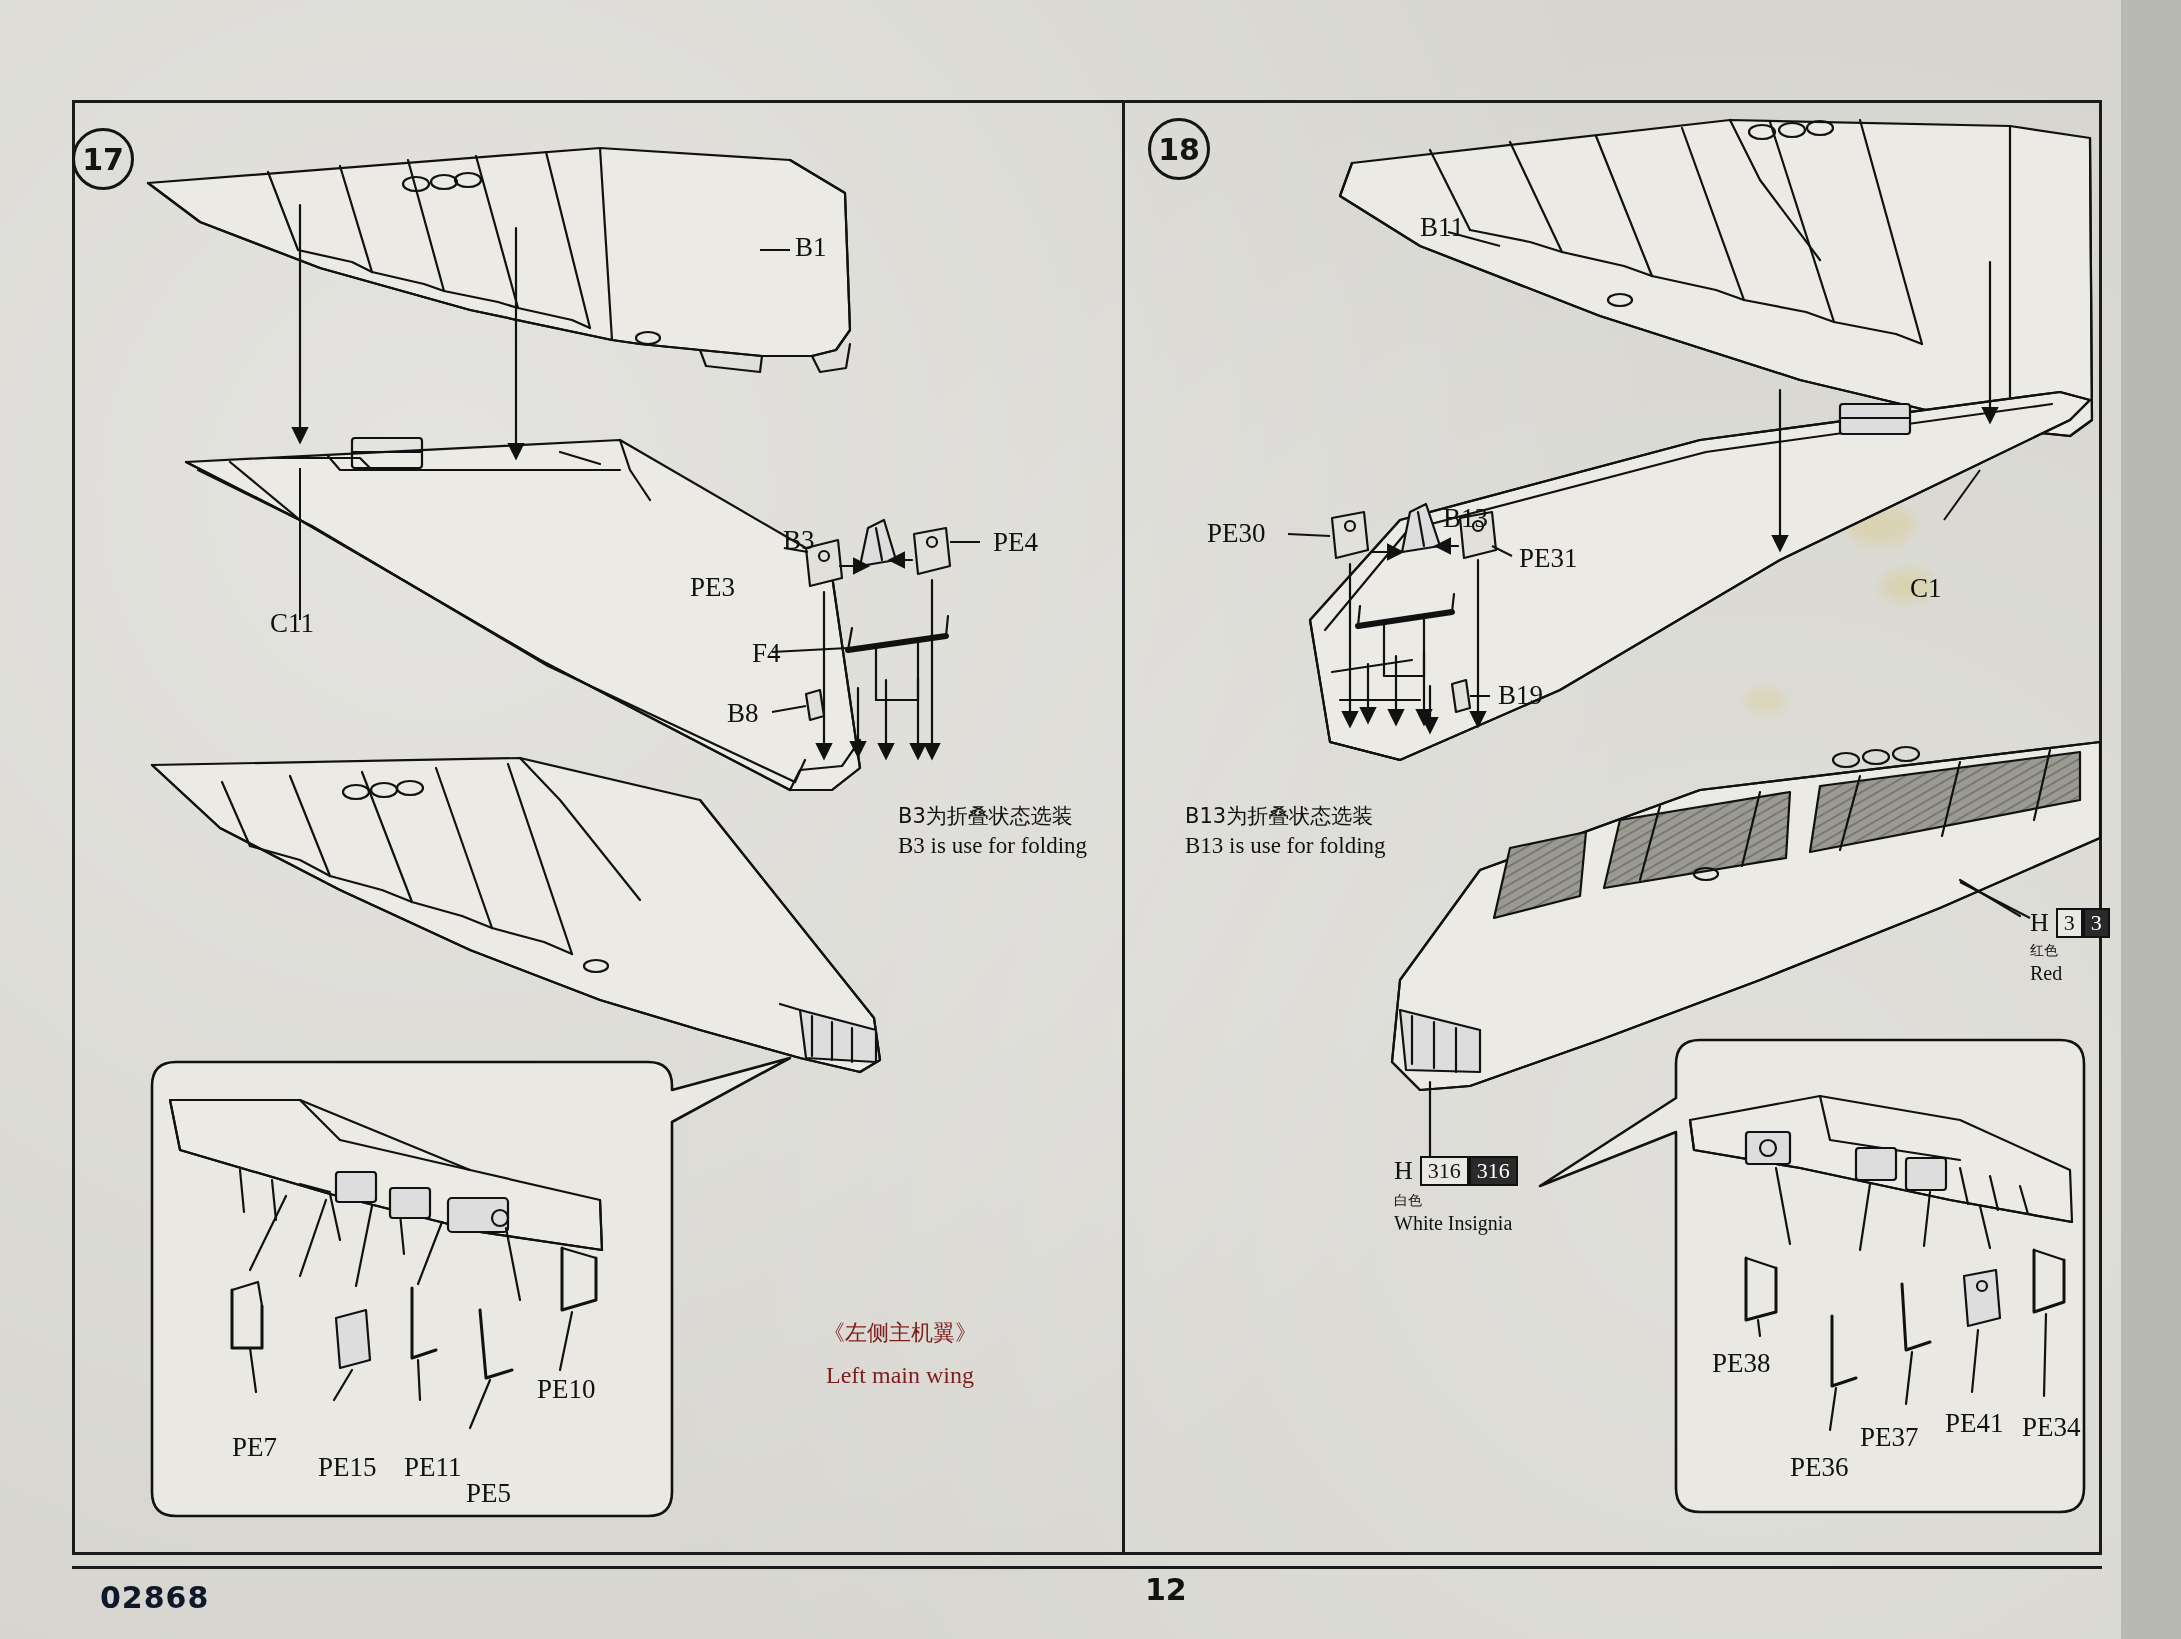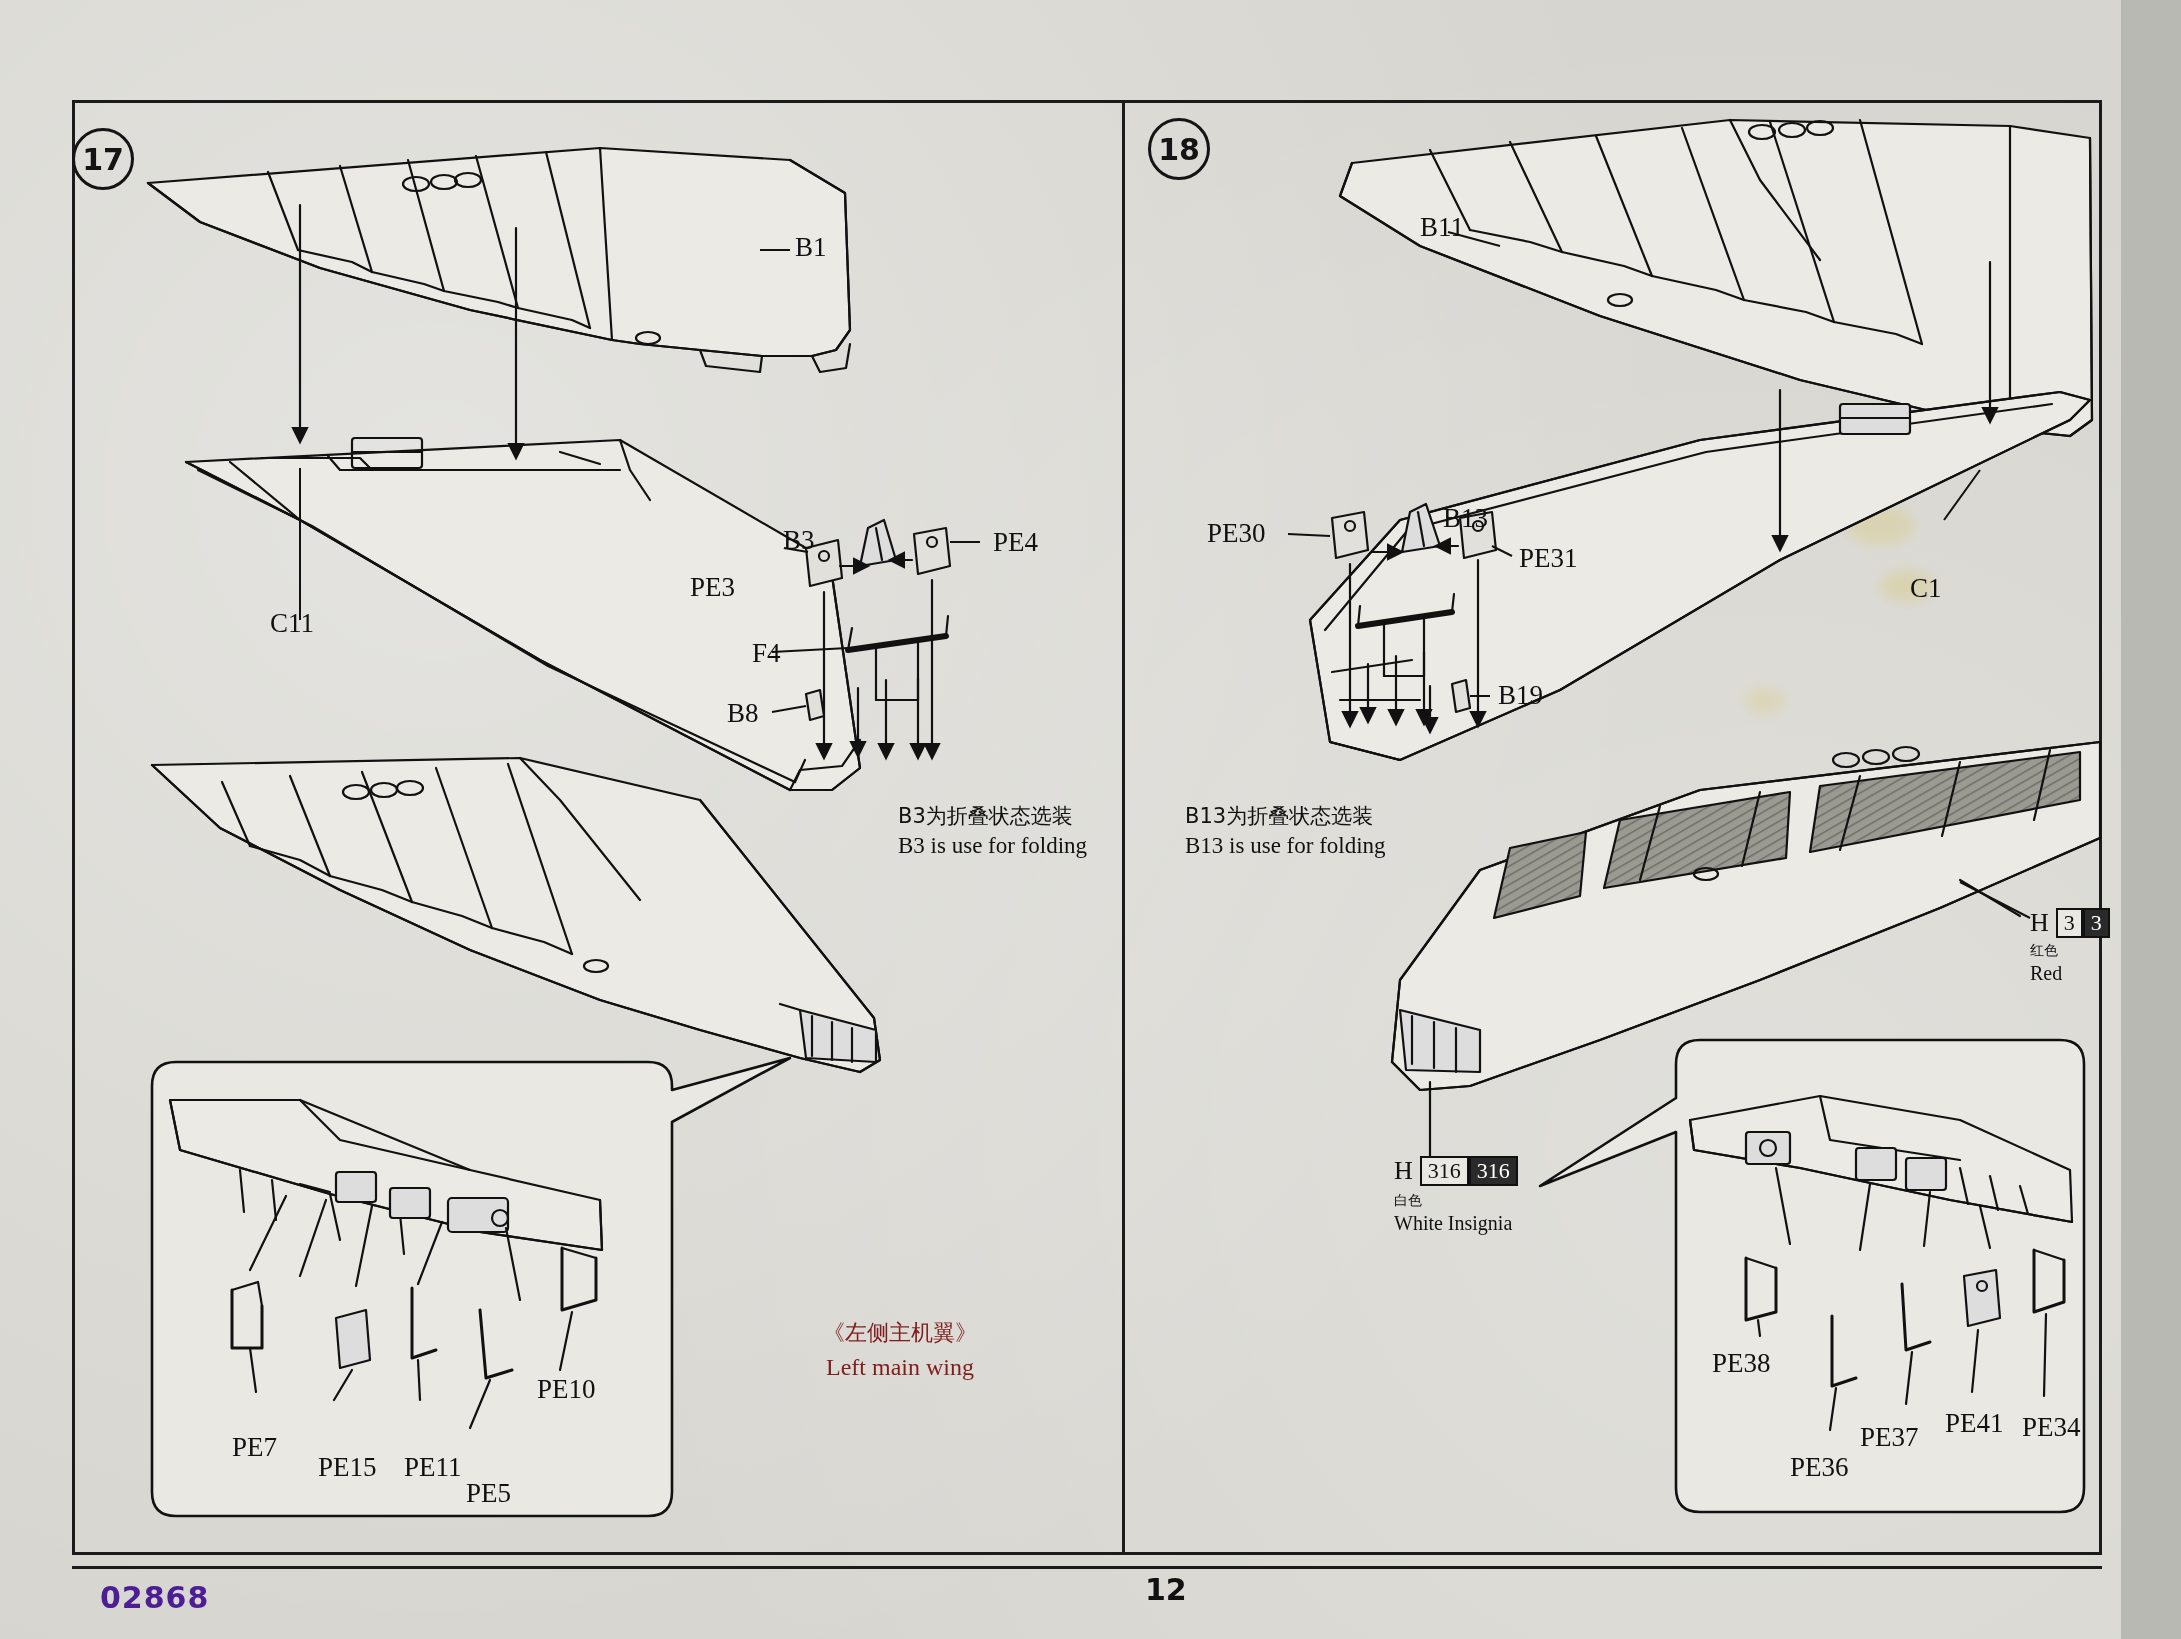--- a/index.html
+++ b/index.html
@@ -74,21 +74,21 @@
     color: #111;
   }
   .note .cn { font-family: "DejaVu Sans", sans-serif; font-size: 21px; display:block; }
   .note .en { font-family: "Liberation Serif", serif; font-size: 23px; display:block; margin-top: 3px;}
   .caption {
     position: absolute;
     text-align: center;
     color: #7f1d1d;
   }
   .caption .cn { font-family: "DejaVu Sans", sans-serif; font-size: 22px; display:block; }
-  .caption .en { font-family: "Liberation Serif", serif; font-size: 24px; display:block; margin-top:6px;text-align:center; }
+  .caption .en { font-family: "Liberation Serif", serif; font-size: 24px; display:block; margin-top:14px;text-align:center; }
 
   .paint-chip {
     position: absolute;
     display: flex;
     align-items: center;
     gap: 0px;
     font-family: "Liberation Serif", serif;
   }
   .paint-chip .h {
     font-size: 26px;
@@ -123,21 +123,21 @@
     font-family: "DejaVu Sans", sans-serif;
     font-weight: bold;
     font-size: 30px;
     color: #111;
   }
   .kit-num {
     position: absolute;
     font-family: "DejaVu Sans", sans-serif;
     font-weight: bold;
     font-size: 30px;
-    color: #4c1d95;
+    color: #0f172a;
     letter-spacing: 1px;
   }
   .bottom-rule {
     position: absolute;
     left: 72px; top: 1566px;
     width: 2030px; height: 3px;
     background: #1b1b1b;
   }
   svg.art {
     position: absolute;

